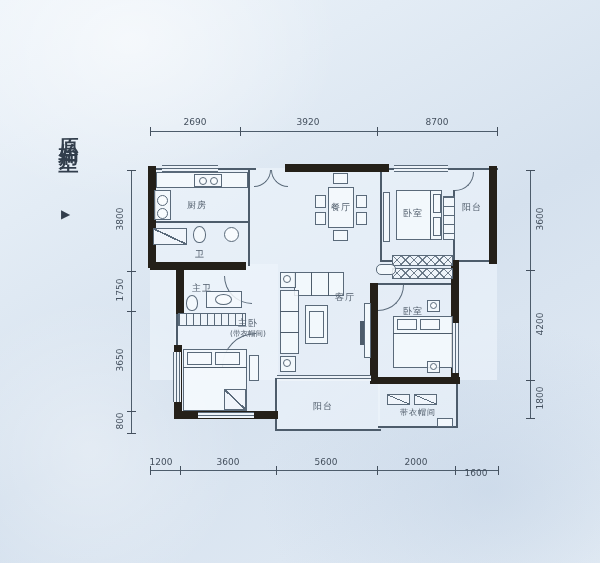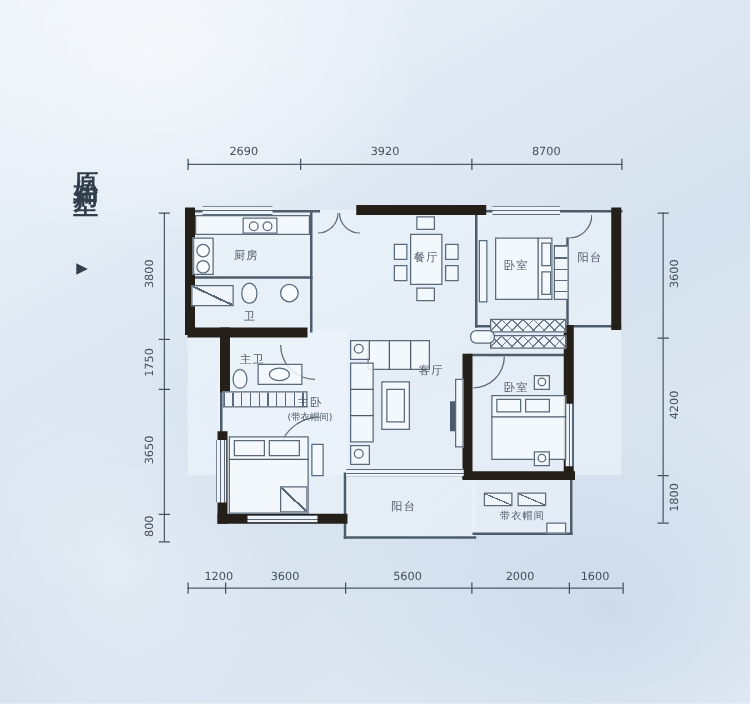--- a/index.html
+++ b/index.html
@@ -66,25 +66,25 @@
   <div class="dim" style="left:283px;top:117px;width:50px;">3920</div>
   <div class="dim" style="left:412px;top:117px;width:50px;">8700</div>
 
   <div class="line" style="left:150px;top:470px;width:348px;height:1px;"></div>
   <div class="tickv" style="left:150px;top:466px;"></div>
   <div class="tickv" style="left:180px;top:466px;"></div>
   <div class="tickv" style="left:276px;top:466px;"></div>
   <div class="tickv" style="left:377px;top:466px;"></div>
   <div class="tickv" style="left:455px;top:466px;"></div>
   <div class="tickv" style="left:498px;top:466px;"></div>
-  <div class="dim" style="left:160px;top:457px;width:30px;">1200</div>
+  <div class="dim" style="left:146px;top:457px;width:30px;">1200</div>
   <div class="dim" style="left:193px;top:457px;width:70px;">3600</div>
   <div class="dim" style="left:291px;top:457px;width:70px;">5600</div>
   <div class="dim" style="left:381px;top:457px;width:70px;">2000</div>
-  <div class="dim" style="left:458px;top:457px;width:36px;">1600</div>
+  <div class="dim" style="left:458px;top:468px;width:36px;">1600</div>
 
   <div class="line" style="left:131px;top:170px;width:1px;height:263px;"></div>
   <div class="tickh" style="left:127px;top:170px;"></div>
   <div class="tickh" style="left:127px;top:271px;"></div>
   <div class="tickh" style="left:127px;top:311px;"></div>
   <div class="tickh" style="left:127px;top:411px;"></div>
   <div class="tickh" style="left:127px;top:433px;"></div>
   <div class="dim rot" style="left:100px;top:214px;width:40px;">3800</div>
   <div class="dim rot" style="left:100px;top:285px;width:40px;">1750</div>
   <div class="dim rot" style="left:100px;top:355px;width:40px;">3650</div>

